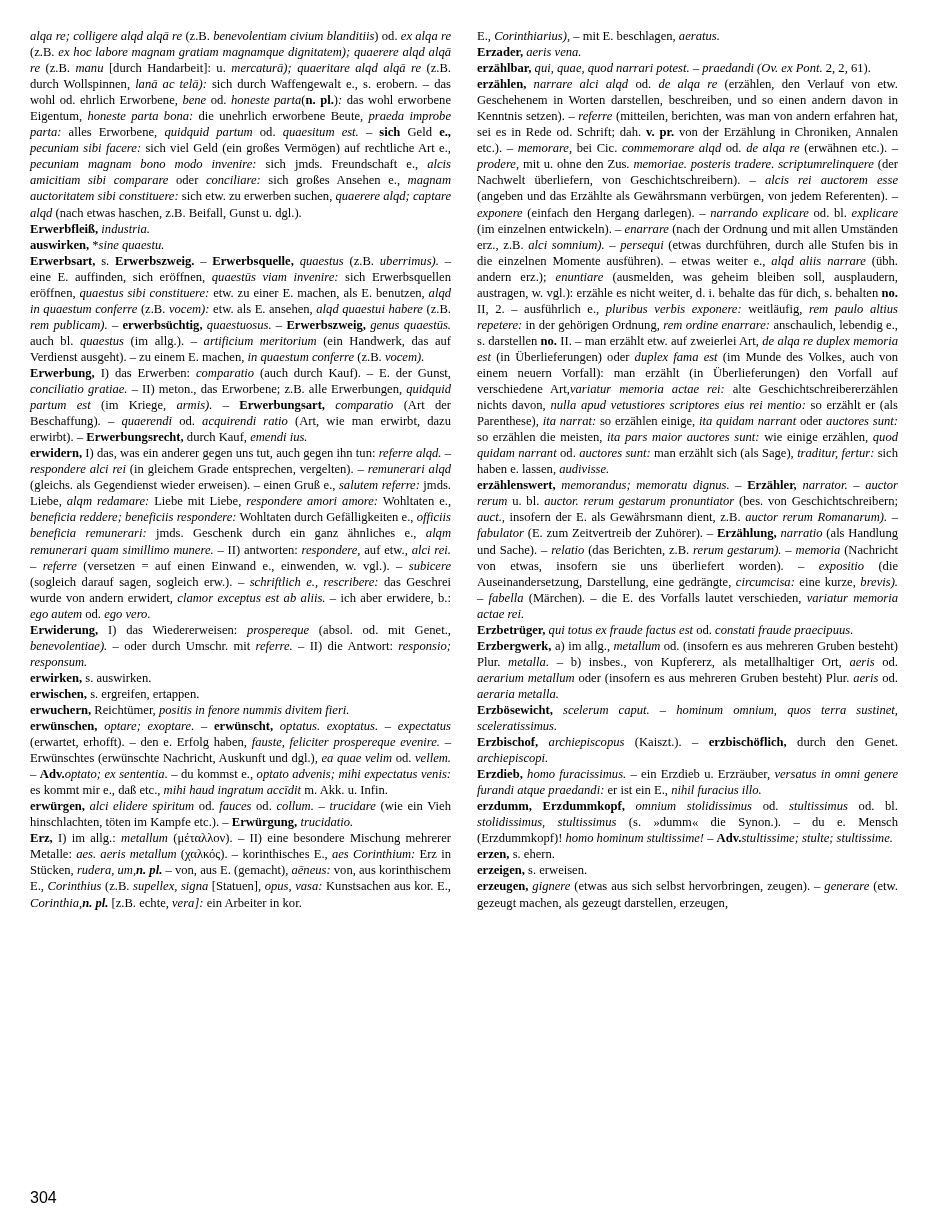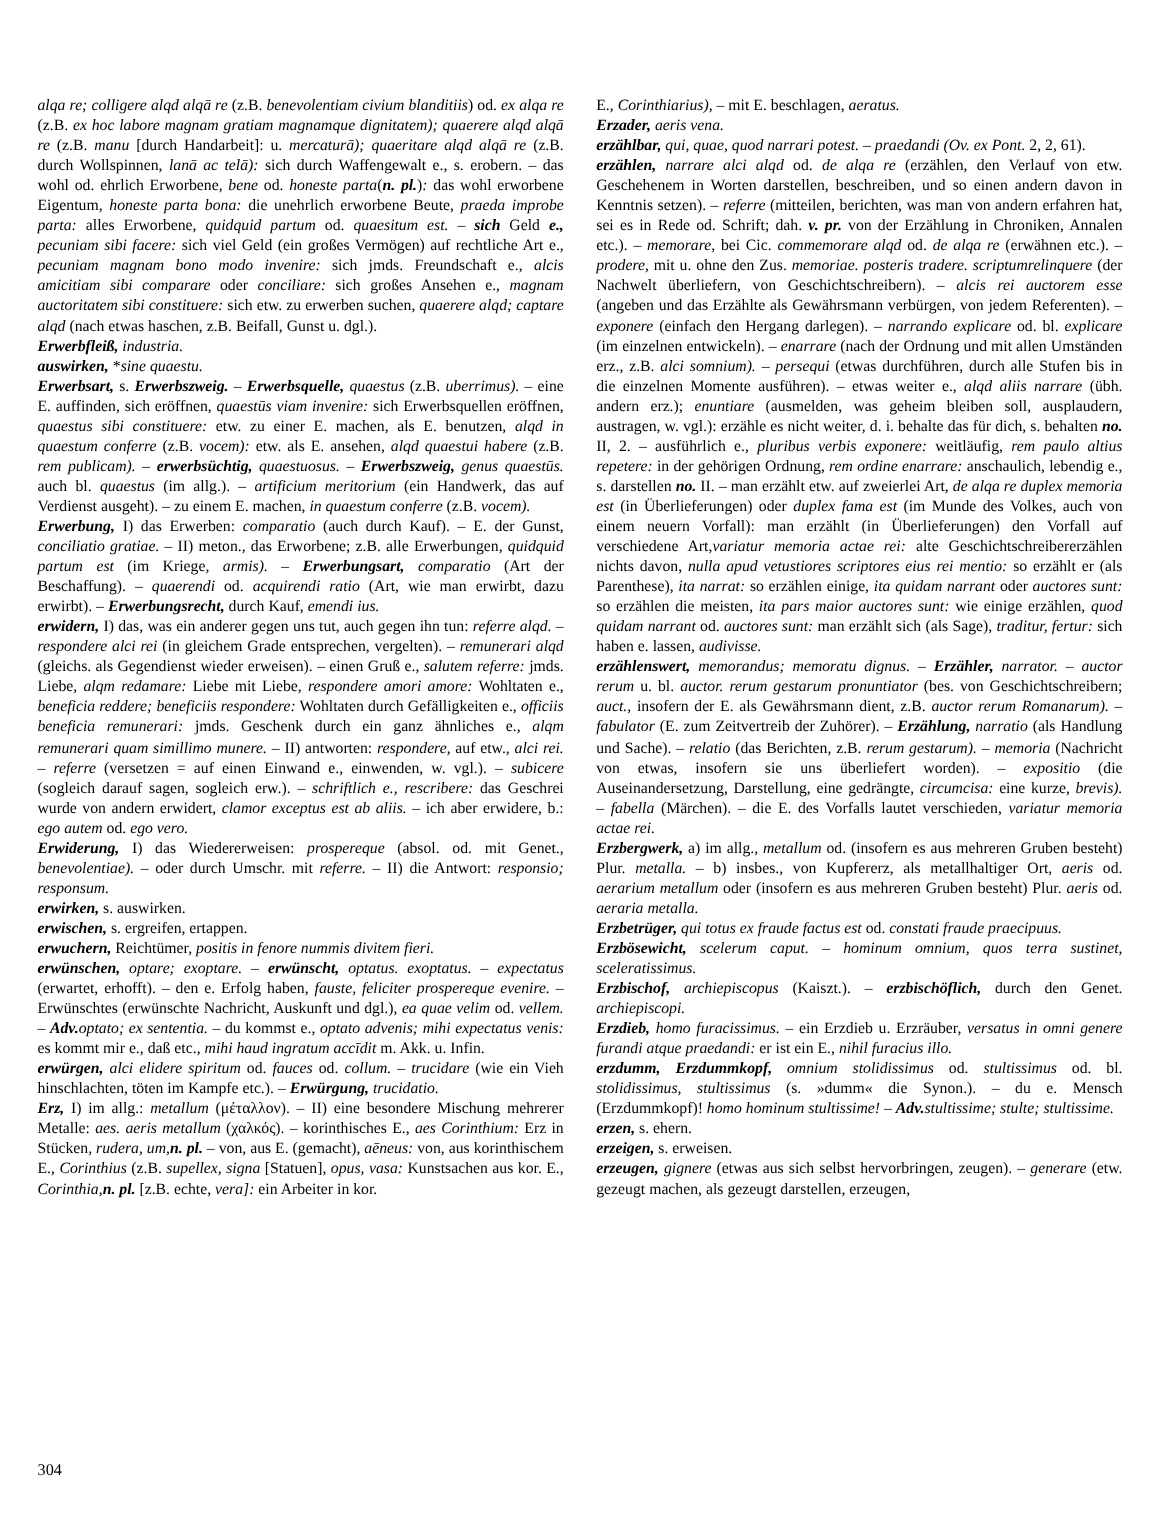--- a/index.html
+++ b/index.html
@@ -18,46 +18,45 @@
     width: 935px;
     height: 1210px;
     box-sizing: border-box;
     padding: 28px 30px 0 30px;
   }
   .columns {
     display: flex;
     flex-direction: row;
     gap: 26px;
     height: 1130px;
-    margin-top: 48px;
   }
   .col {
     width: 421px;
     font-size: 12.6px;
     line-height: 1.275;
     text-align: justify;
     text-justify: inter-word;
     hyphens: manual;
   }
   .entry {
     margin: 0;
     text-indent: 0;
   }
   .entry + .entry { margin-top: 0px; }
   .hang {
     padding-left: 0;
   }
-  b { font-weight: bold; font-style: italic; }
+  b { font-weight: bold; }
   i { font-style: italic; }
   .folio {
     position: absolute;
     left: 30px;
-    bottom: 26px;
-    font-size: 13px;
-    font-family: Liberation Serif, serif;
+    bottom: 3px;
+    font-size: 16px;
+    font-family: Liberation Sans, sans-serif;
     color: #000;
   }
 </style>
 </head>
 <body>
 
 <div id="page">
   <div class="columns">
     <div class="col" id="col-left">
         <p class="entry hang"><i>alqa re; colligere alqd alqā re</i> (z.B. <i>benevolentiam civium blanditiis</i>) od. <i>ex alqa re</i> (z.B. <i>ex hoc labore magnam gratiam magnamque dignitatem); quaerere alqd alqā re</i> (z.B. <i>manu</i> [durch Handarbeit]: u. <i>mercaturā); quaeritare alqd alqā re</i> (z.B. durch Wollspinnen, <i>lanā ac telā):</i> sich durch Waffengewalt e., s. erobern. – das wohl od. ehrlich Erworbene, <i>bene</i> od. <i>honeste parta</i>(<b>n. pl.</b>)<i>:</i> das wohl erworbene Eigentum, <i>honeste parta bona:</i> die unehrlich erworbene Beute, <i>praeda improbe parta:</i> alles Erworbene, <i>quidquid partum</i> od. <i>quaesitum est.</i> – <b>sich</b> Geld <b>e.,</b> <i>pecuniam sibi facere:</i> sich viel Geld (ein großes Vermögen) auf rechtliche Art e., <i>pecuniam magnam bono modo invenire:</i> sich jmds. Freundschaft e., <i>alcis amicitiam sibi comparare</i> oder <i>conciliare:</i> sich großes Ansehen e., <i>magnam auctoritatem sibi constituere:</i> sich etw. zu erwerben suchen, <i>quaerere alqd; captare alqd</i> (nach etwas haschen, z.B. Beifall, Gunst u. dgl.).</p>
@@ -73,22 +72,22 @@
         <p class="entry hang"><b>erwünschen,</b> <i>optare; exoptare.</i> – <b>erwünscht,</b> <i>optatus. exoptatus.</i> – <i>expectatus</i> (erwartet, erhofft). – den e. Erfolg haben, <i>fauste, feliciter prospereque evenire.</i> – Erwünschtes (erwünschte Nachricht, Auskunft und dgl.), <i>ea quae velim</i> od. <i>vellem.</i> – <b>Adv.</b><i>optato; ex sententia.</i> – du kommst e., <i>optato advenis; mihi expectatus venis:</i> es kommt mir e., daß etc., <i>mihi haud ingratum accīdit</i> m. Akk. u. Infin.</p>
         <p class="entry hang"><b>erwürgen,</b> <i>alci elidere spiritum</i> od. <i>fauces</i> od. <i>collum.</i> – <i>trucidare</i> (wie ein Vieh hinschlachten, töten im Kampfe etc.). – <b>Erwürgung,</b> <i>trucidatio.</i></p>
         <p class="entry hang"><b>Erz,</b> I) im allg.: <i>metallum</i> (μέταλλον). – II) eine besondere Mischung mehrerer Metalle: <i>aes. aeris metallum</i> (χαλκός). – korinthisches E., <i>aes Corinthium:</i> Erz in Stücken, <i>rudera, um,<b>n. pl.</b></i> – von, aus E. (gemacht), <i>aēneus:</i> von, aus korinthischem E., <i>Corinthius</i> (z.B. <i>supellex, signa</i> [Statuen], <i>opus, vasa:</i> Kunstsachen aus kor. E., <i>Corinthia,<b>n. pl.</b></i> [z.B. echte, <i>vera]:</i> ein Arbeiter in kor.</p>
       </div>
     <div class="col" id="col-right">
         <p class="entry hang">E., <i>Corinthiarius),</i> – mit E. beschlagen, <i>aeratus.</i></p>
         <p class="entry hang"><b>Erzader,</b> <i>aeris vena.</i></p>
         <p class="entry hang"><b>erzählbar,</b> <i>qui, quae, quod narrari potest.</i> – <i>praedandi (Ov. ex Pont.</i> 2, 2, 61).</p>
         <p class="entry hang"><b>erzählen,</b> <i>narrare alci alqd</i> od. <i>de alqa re</i> (erzählen, den Verlauf von etw. Geschehenem in Worten darstellen, beschreiben, und so einen andern davon in Kenntnis setzen). – <i>referre</i> (mitteilen, berichten, was man von andern erfahren hat, sei es in Rede od. Schrift; dah. <b>v. pr.</b> von der Erzählung in Chroniken, Annalen etc.). – <i>memorare,</i> bei Cic. <i>commemorare alqd</i> od. <i>de alqa re</i> (erwähnen etc.). – <i>prodere,</i> mit u. ohne den Zus. <i>memoriae. posteris tradere. scriptumrelinquere</i> (der Nachwelt überliefern, von Geschichtschreibern). – <i>alcis rei auctorem esse</i> (angeben und das Erzählte als Gewährsmann verbürgen, von jedem Referenten). – <i>exponere</i> (einfach den Hergang darlegen). – <i>narrando explicare</i> od. bl. <i>explicare</i> (im einzelnen entwickeln). – <i>enarrare</i> (nach der Ordnung und mit allen Umständen erz., z.B. <i>alci somnium).</i> – <i>persequi</i> (etwas durchführen, durch alle Stufen bis in die einzelnen Momente ausführen). – etwas weiter e., <i>alqd aliis narrare</i> (übh. andern erz.); <i>enuntiare</i> (ausmelden, was geheim bleiben soll, ausplaudern, austragen, w. vgl.): erzähle es nicht weiter, d. i. behalte das für dich, s. behalten <b>no.</b> II, 2. – ausführlich e., <i>pluribus verbis exponere:</i> weitläufig, <i>rem paulo altius repetere:</i> in der gehörigen Ordnung, <i>rem ordine enarrare:</i> anschaulich, lebendig e., s. darstellen <b>no.</b> II. – man erzählt etw. auf zweierlei Art, <i>de alqa re duplex memoria est</i> (in Überlieferungen) oder <i>duplex fama est</i> (im Munde des Volkes, auch von einem neuern Vorfall): man erzählt (in Überlieferungen) den Vorfall auf verschiedene Art,<i>variatur memoria actae rei:</i> alte Geschichtschreibererzählen nichts davon, <i>nulla apud vetustiores scriptores eius rei mentio:</i> so erzählt er (als Parenthese), <i>ita narrat:</i> so erzählen einige, <i>ita quidam narrant</i> oder <i>auctores sunt:</i> so erzählen die meisten, <i>ita pars maior auctores sunt:</i> wie einige erzählen, <i>quod quidam narrant</i> od. <i>auctores sunt:</i> man erzählt sich (als Sage), <i>traditur, fertur:</i> sich haben e. lassen, <i>audivisse.</i></p>
         <p class="entry hang"><b>erzählenswert,</b> <i>memorandus; memoratu dignus.</i> – <b>Erzähler,</b> <i>narrator.</i> – <i>auctor rerum</i> u. bl. <i>auctor. rerum gestarum pronuntiator</i> (bes. von Geschichtschreibern; <i>auct.,</i> insofern der E. als Gewährsmann dient, z.B. <i>auctor rerum Romanarum).</i> – <i>fabulator</i> (E. zum Zeitvertreib der Zuhörer). – <b>Erzählung,</b> <i>narratio</i> (als Handlung und Sache). – <i>relatio</i> (das Berichten, z.B. <i>rerum gestarum).</i> – <i>memoria</i> (Nachricht von etwas, insofern sie uns überliefert worden). – <i>expositio</i> (die Auseinandersetzung, Darstellung, eine gedrängte, <i>circumcisa:</i> eine kurze, <i>brevis).</i> – <i>fabella</i> (Märchen). – die E. des Vorfalls lautet verschieden, <i>variatur memoria actae rei.</i></p>
+        <p class="entry hang"><b>Erzbetrüger,</b> <i>qui totus ex fraude factus est</i> od. <i>constati fraude praecipuus.</i></p>
         <p class="entry hang"><b>Erzbergwerk,</b> a) im allg., <i>metallum</i> od. (insofern es aus mehreren Gruben besteht) Plur. <i>metalla.</i> – b) insbes., von Kupfererz, als metallhaltiger Ort, <i>aeris</i> od. <i>aerarium metallum</i> oder (insofern es aus mehreren Gruben besteht) Plur. <i>aeris</i> od. <i>aeraria metalla.</i></p>
-        <p class="entry hang"><b>Erzbetrüger,</b> <i>qui totus ex fraude factus est</i> od. <i>constati fraude praecipuus.</i></p>
         <p class="entry hang"><b>Erzbösewicht,</b> <i>scelerum caput.</i> – <i>hominum omnium, quos terra sustinet, sceleratissimus.</i></p>
         <p class="entry hang"><b>Erzbischof,</b> <i>archiepiscopus</i> (Kaiszt.). – <b>erzbischöflich,</b> durch den Genet. <i>archiepiscopi.</i></p>
         <p class="entry hang"><b>Erzdieb,</b> <i>homo furacissimus.</i> – ein Erzdieb u. Erzräuber, <i>versatus in omni genere furandi atque praedandi:</i> er ist ein E., <i>nihil furacius illo.</i></p>
         <p class="entry hang"><b>erzdumm, Erzdummkopf,</b> <i>omnium stolidissimus</i> od. <i>stultissimus</i> od. bl. <i>stolidissimus, stultissimus</i> (s. »dumm« die Synon.). – du e. Mensch (Erzdummkopf)! <i>homo hominum stultissime!</i> – <b>Adv.</b><i>stultissime; stulte; stultissime.</i></p>
         <p class="entry hang"><b>erzen,</b> s. ehern.</p>
         <p class="entry hang"><b>erzeigen,</b> s. erweisen.</p>
         <p class="entry hang"><b>erzeugen,</b> <i>gignere</i> (etwas aus sich selbst hervorbringen, zeugen). – <i>generare</i> (etw. gezeugt machen, als gezeugt darstellen, erzeugen,</p>
       </div>
   </div>
   <div class="folio">304</div>

